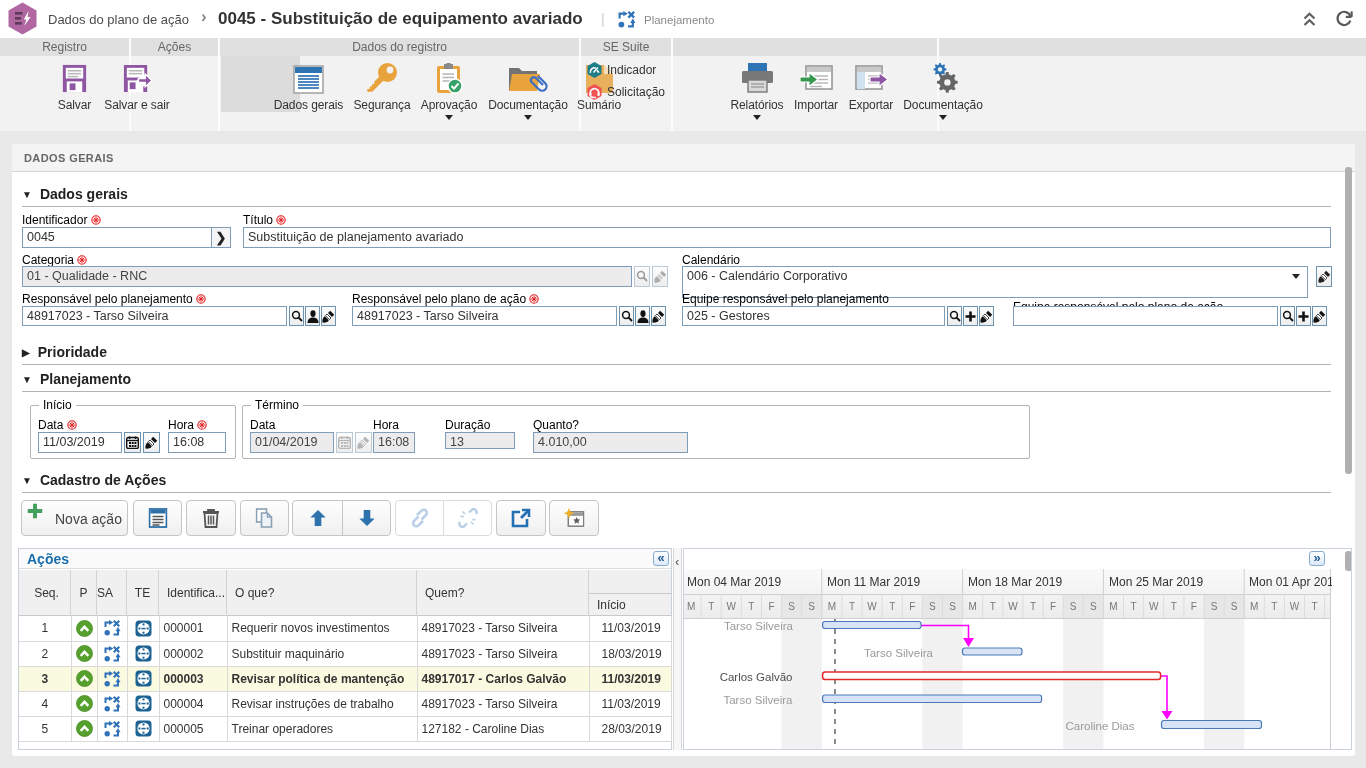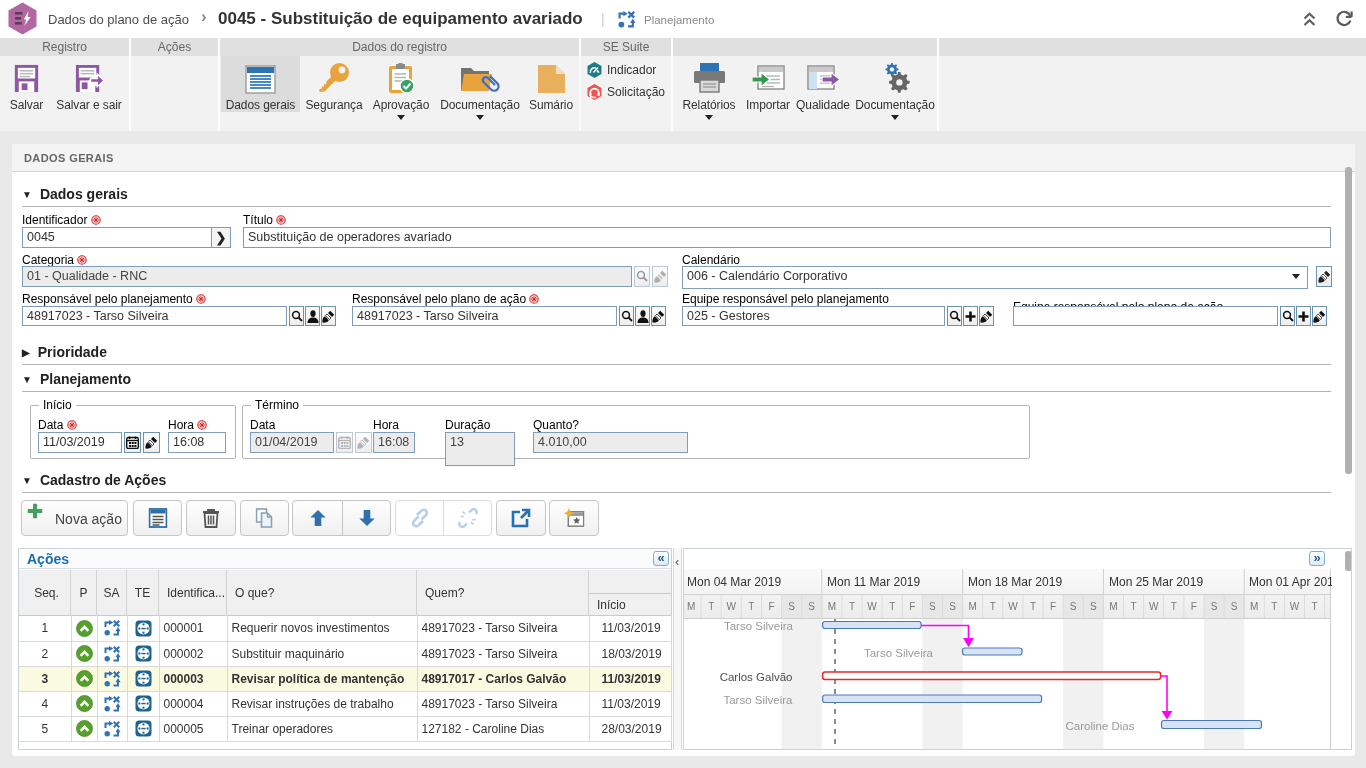--- a/index.html
+++ b/index.html
@@ -6,21 +6,21 @@
 html,body { width:1366px; height:768px; overflow:hidden; }
 body { font-family:"Liberation Sans", sans-serif; background:#e9e9e9; position:relative; }
 .abs { position:absolute; }
 
 #topbar { position:absolute; left:0; top:0; width:1366px; height:38px; background:#fff;text-align:right; }
 
 #ribbon { position:absolute; left:0; top:38px; width:1366px; height:93px; background:#f2f2f2; }
 #ribbonhead { position:absolute; left:0; top:0; width:1366px; height:18px; background:#e0e0e0; }
 .gsep { position:absolute; top:0; width:2px; height:93px; background:#fcfcfc; }
 .glabel { position:absolute; top:1px; height:16px; font-size:12px; color:#666; text-align:center; line-height:16px; }
-.rbtn { position:absolute; top:23px; display:flex; flex-direction:column; align-items:center; }
+.rbtn { position:absolute; top:23px; display:flex; flex-direction:column; align-items:center;margin-left:48px; }
 .rbtn .ico { height:33px; display:flex; align-items:flex-end; justify-content:center; }
 .rbtn .lbl { font-size:12px; color:#333; line-height:13px; margin-top:5px; text-align:center; white-space:nowrap; letter-spacing:-0.1px; }
 .drop { width:0; height:0; border-left:4px solid transparent; border-right:4px solid transparent; border-top:5px solid #222; margin:3px auto 0; }
 
 #card { position:absolute; left:12px; top:144px; width:1343px; height:612px; background:#fff; border-radius:0 0 3px 3px; }
 #tabstrip { position:absolute; left:0; top:0; width:100%; height:28px; background:#f4f4f4; border-bottom:1px solid #d5d5d5; }
 #tabstrip span { position:absolute; left:12px; top:8px; font-size:11px; font-weight:bold; color:#666; letter-spacing:.4px; }
 .sechead { position:absolute; font-size:14px; font-weight:bold; color:#222; }
 .sechead .tri { display:inline-block; font-size:10px; color:#222; margin-right:8px; vertical-align:1px; }
 .hr { position:absolute; height:1px; background:#b3b3b3; }
@@ -287,21 +287,21 @@
       <rect x="2" y="2" width="24" height="5" fill="#c9c9c9"></rect>
       <rect x="2" y="7" width="8" height="17" fill="#cfe2f1"></rect>
       <g stroke="#b5b5b5" stroke-width="1.4">
             <path d="M13 11 H24"></path>
             <path d="M13 14.5 H24"></path>
             <path d="M13 18 H24"></path>
           </g>
       <path d="M15 12 H24 V7.5 L33 14.5 L24 21.5 V17 H15 Z" fill="#8e56a3" stroke="#fff" stroke-width="1.2"></path>
     </svg>
       </div>
-    <div class="lbl">Qualidade</div>
+    <div class="lbl">Exportar</div>
   </div>
   <div class="rbtn" style="left:860px;width:70px">
     <div class="ico">
         <svg width="31" height="31" viewBox="0 0 31 31">
       <g fill="#2e74b5">
         <path d="M9 0 L11.5 0 L12 2.5 L14.5 3.5 L16.8 2 L18.6 3.8 L17.2 6 L18.2 8.5 L20.7 9 L20.7 11.5 L18.2 12 L17.2 14.5 L18.6 16.8 L16.8 18.6 L14.5 17.2 L12 18.2 L11.5 20.7 L9 20.7 L8.5 18.2 L6 17.2 L3.8 18.6 L2 16.8 L3.5 14.5 L2.5 12 L0 11.5 L0 9 L2.5 8.5 L3.5 6 L2 3.8 L3.8 2 L6 3.5 L8.5 2.5 Z" transform="scale(0.62) translate(9 0)"></path>
       </g>
       <circle cx="12" cy="6.4" r="2.2" fill="#f2f2f2"></circle>
       <g fill="#666">
         <path d="M9 0 L11.5 0 L12 2.5 L14.5 3.5 L16.8 2 L18.6 3.8 L17.2 6 L18.2 8.5 L20.7 9 L20.7 11.5 L18.2 12 L17.2 14.5 L18.6 16.8 L16.8 18.6 L14.5 17.2 L12 18.2 L11.5 20.7 L9 20.7 L8.5 18.2 L6 17.2 L3.8 18.6 L2 16.8 L3.5 14.5 L2.5 12 L0 11.5 L0 9 L2.5 8.5 L3.5 6 L2 3.8 L3.8 2 L6 3.5 L8.5 2.5 Z" transform="translate(9 9)"></path>
@@ -325,21 +325,21 @@
 <div class="flabel" style="left:22px;top:213px">Identificador <span class="req"><svg width="10" height="10" viewBox="0 0 10 10">
         <circle cx="5" cy="5" r="4.2" fill="none" stroke="#e02020" stroke-width="1.1"></circle>
         <path d="M5 1.6 V8.4 M1.6 5 H8.4 M2.6 2.6 L7.4 7.4 M7.4 2.6 L2.6 7.4" stroke="#e02020" stroke-width="1"></path>
       </svg></span></div>
 <div class="inp" style="left:22px;top:227px;width:190px;height:21px">0045</div>
 <div class="sqbtn" style="left:211px;top:227px;width:20px;height:21px;border-color:#7f9db9;background:#f4f4f4;font-weight:bold;font-size:13px;text-align:center;line-height:19px;color:#222">❯</div>
 <div class="flabel" style="left:243px;top:213px">Título <span class="req"><svg width="10" height="10" viewBox="0 0 10 10">
         <circle cx="5" cy="5" r="4.2" fill="none" stroke="#e02020" stroke-width="1.1"></circle>
         <path d="M5 1.6 V8.4 M1.6 5 H8.4 M2.6 2.6 L7.4 7.4 M7.4 2.6 L2.6 7.4" stroke="#e02020" stroke-width="1"></path>
       </svg></span></div>
-<div class="inp" style="left:243px;top:227px;width:1088px;height:21px">Substituição de operadores avariado</div>
+<div class="inp" style="left:243px;top:227px;width:1088px;height:21px">Substituição de planejamento avariado</div>
 
 <div class="flabel" style="left:22px;top:253px">Categoria <span class="req"><svg width="10" height="10" viewBox="0 0 10 10">
         <circle cx="5" cy="5" r="4.2" fill="none" stroke="#e02020" stroke-width="1.1"></circle>
         <path d="M5 1.6 V8.4 M1.6 5 H8.4 M2.6 2.6 L7.4 7.4 M7.4 2.6 L2.6 7.4" stroke="#e02020" stroke-width="1"></path>
       </svg></span></div>
 <div class="inp dis" style="left:22px;top:266px;width:610px;height:21px">01 - Qualidade - RNC</div>
 <div class="sqbtn dis" style="left:634px;top:266px;width:16px;height:21px">
     <svg style="margin-top:3px" width="12" height="13" viewBox="0 0 12 13">
       <circle cx="5" cy="5" r="3.4" fill="none" stroke="#9a9a9a" stroke-width="1.5"></circle>
       <path d="M7.5 7.5 L11 11" stroke="#9a9a9a" stroke-width="1.8"></path>
@@ -348,21 +348,21 @@
 <div class="sqbtn dis" style="left:652px;top:266px;width:16px;height:21px">
     <svg style="margin-top:3px" width="13" height="13" viewBox="0 0 13 13">
       <g fill="#adadad">
         <path d="M8.2 0.8 L12.2 4.8 L10 7 L6 3 Z"></path>
         <path d="M5 4 L9 8 L7.4 9.6 L3.4 5.6 Z" fill="#c9c9c9"></path>
         <path d="M2.8 6.2 L6.8 10.2 C6 12 3 13 0.5 12.5 C0 10 1 7 2.8 6.2 Z"></path>
       </g>
     </svg>
   </div>
 <div class="flabel" style="left:682px;top:253px">Calendário</div>
-<div class="inp" style="left:682px;top:266px;width:626px;height:23px">006 - Calendário Corporativo</div>
+<div class="inp" style="left:682px;top:266px;width:626px;height:32px">006 - Calendário Corporativo</div>
 <div class="abs" style="left:1292px;top:274px;width:0;height:0;border-left:4px solid transparent;border-right:4px solid transparent;border-top:5px solid #222"></div>
 <div class="sqbtn" style="left:1316px;top:266px;width:16px;height:21px">
     <svg style="margin-top:3px" width="13" height="13" viewBox="0 0 13 13">
       <g fill="#222">
         <path d="M8.2 0.8 L12.2 4.8 L10 7 L6 3 Z"></path>
         <path d="M5 4 L9 8 L7.4 9.6 L3.4 5.6 Z" fill="#fff" stroke="#222" stroke-width="0.8"></path>
         <path d="M2.8 6.2 L6.8 10.2 C6 12 3 13 0.5 12.5 C0 10 1 7 2.8 6.2 Z"></path>
       </g>
     </svg>
   </div>
@@ -535,21 +535,21 @@
       <g fill="#b5b5b5">
         <path d="M8.2 0.8 L12.2 4.8 L10 7 L6 3 Z"></path>
         <path d="M5 4 L9 8 L7.4 9.6 L3.4 5.6 Z" fill="#eee" stroke="#b5b5b5" stroke-width="0.8"></path>
         <path d="M2.8 6.2 L6.8 10.2 C6 12 3 13 0.5 12.5 C0 10 1 7 2.8 6.2 Z"></path>
       </g>
     </svg>
   </div>
 <div class="flabel" style="left:373px;top:418px">Hora</div>
 <div class="inp dis" style="left:373px;top:432px;width:42px;height:21px">16:08</div>
 <div class="flabel" style="left:445px;top:418px">Duração</div>
-<div class="inp dis" style="left:445px;top:432px;width:70px;height:34px">13</div>
+<div class="inp dis" style="left:445px;top:432px;width:70px;height:17px">13</div>
 <div class="flabel" style="left:533px;top:418px">Quanto?</div>
 <div class="inp dis" style="left:533px;top:432px;width:155px;height:21px">4.010,00</div>
 
 <div class="sechead" style="left:22px;top:472px"><span class="tri">▼</span>Cadastro de Ações</div>
 <div class="hr" style="left:22px;top:492px;width:1309px"></div>
 
 <div class="tbtn" style="left:21px;width:107px">
   <svg style="position:absolute;left:13px;top:10px" width="15" height="15" viewBox="0 0 15 15">
       <path d="M5.5 0 H9.5 V5.5 H15 V9.5 H9.5 V15 H5.5 V9.5 H0 V5.5 H5.5 Z" fill="#44a05f"></path>
     </svg>
@@ -636,21 +636,21 @@
 
 <div id="acoes">
   <div class="ptitle">
       <b>Ações</b>
       <div class="collbtn" style="right:2px">«</div>
     </div>
   <div class="abs" style="left:0;top:21px;width:652px;height:46px;background:#f0f0f0;border-bottom:1px solid #c9c9c9"></div>
   <div class="abs" style="left:0;top:21px;width:652px;height:46px;font-size:12px;color:#333">
     <div class="abs" style="left:4px;top:0;width:48px;height:46px;line-height:46px;text-align:center;border-right:1px solid #d2d2d2">Seq.</div>
     <div class="abs" style="left:52px;top:0;width:26px;height:46px;line-height:46px;text-align:center;border-right:1px solid #d2d2d2">P</div>
-    <div class="abs" style="left:78px;top:0;width:30px;height:46px;line-height:46px;text-align:center;border-right:1px solid #d2d2d2">SA</div>
+    <div class="abs" style="left:78px;top:0;width:30px;height:46px;line-height:46px;border-right:1px solid #d2d2d2">SA</div>
     <div class="abs" style="left:108px;top:0;width:32px;height:46px;line-height:46px;text-align:center;border-right:1px solid #d2d2d2">TE</div>
     <div class="abs" style="left:140px;top:0;width:68px;height:46px;line-height:46px;border-right:1px solid #d2d2d2;padding-left:8px">Identifica...</div>
     <div class="abs" style="left:208px;top:0;width:190px;height:46px;line-height:46px;border-right:1px solid #d2d2d2;padding-left:8px">O que?</div>
     <div class="abs" style="left:398px;top:0;width:172px;height:46px;line-height:46px;border-right:1px solid #d2d2d2;padding-left:8px">Quem?</div>
     <div class="abs" style="left:570px;top:0;width:82px;height:46px">
       <div class="abs" style="left:0;top:23px;width:82px;height:23px;border-top:1px solid #c9c9c9;line-height:23px;padding-left:8px">Início</div>
     </div>
   </div>
   <table class="grid" style="position:absolute;left:0;top:67px">
     <colgroup>

